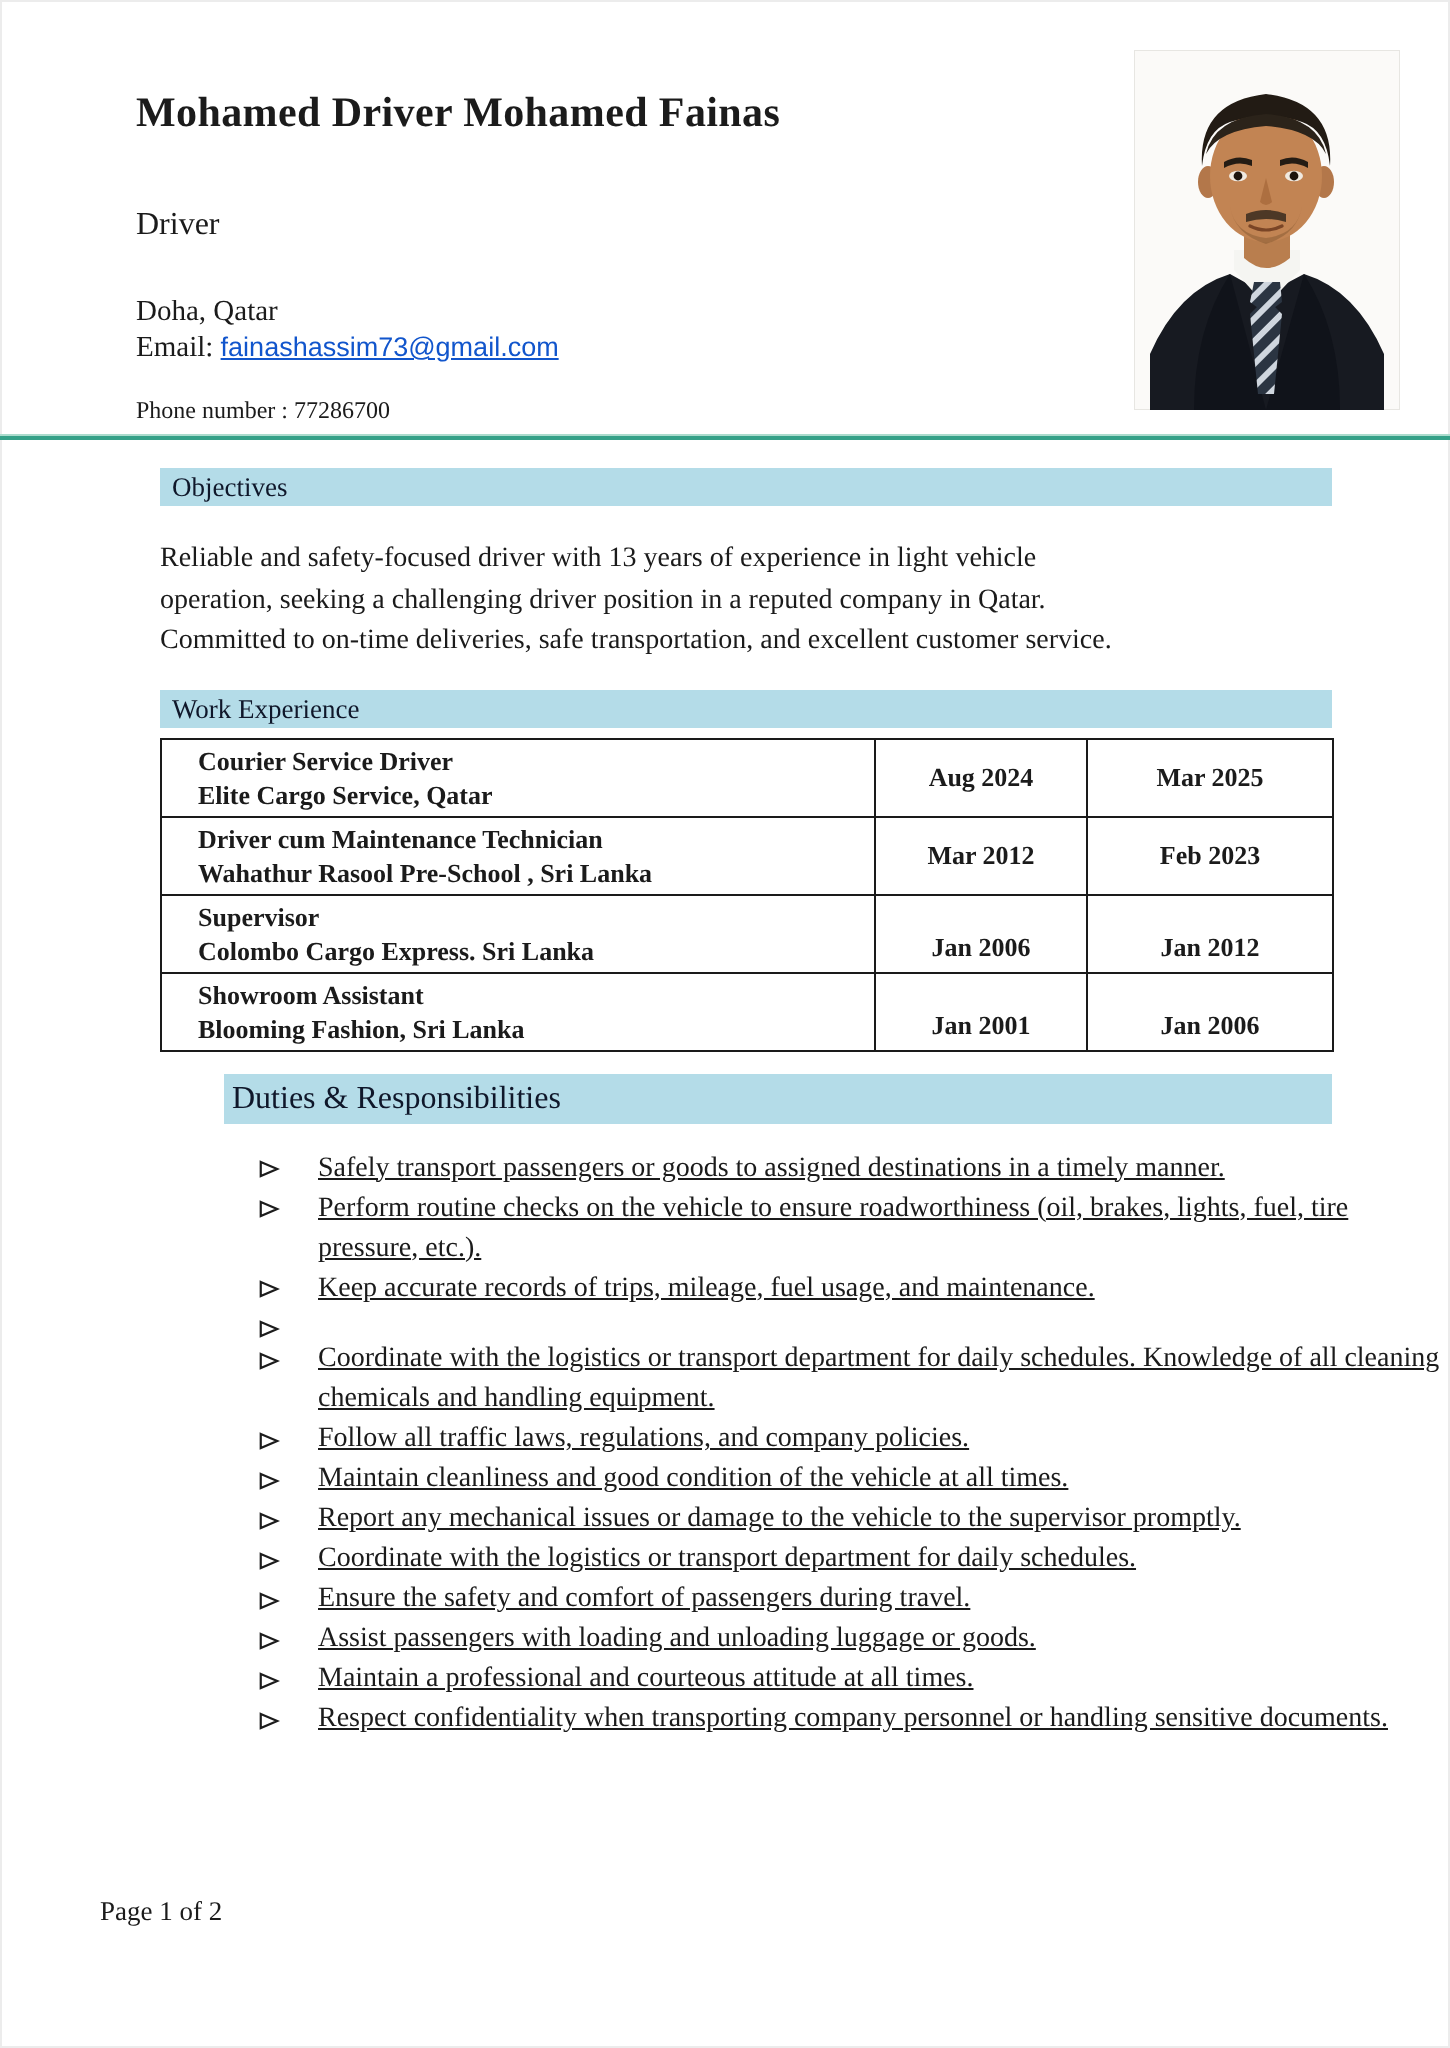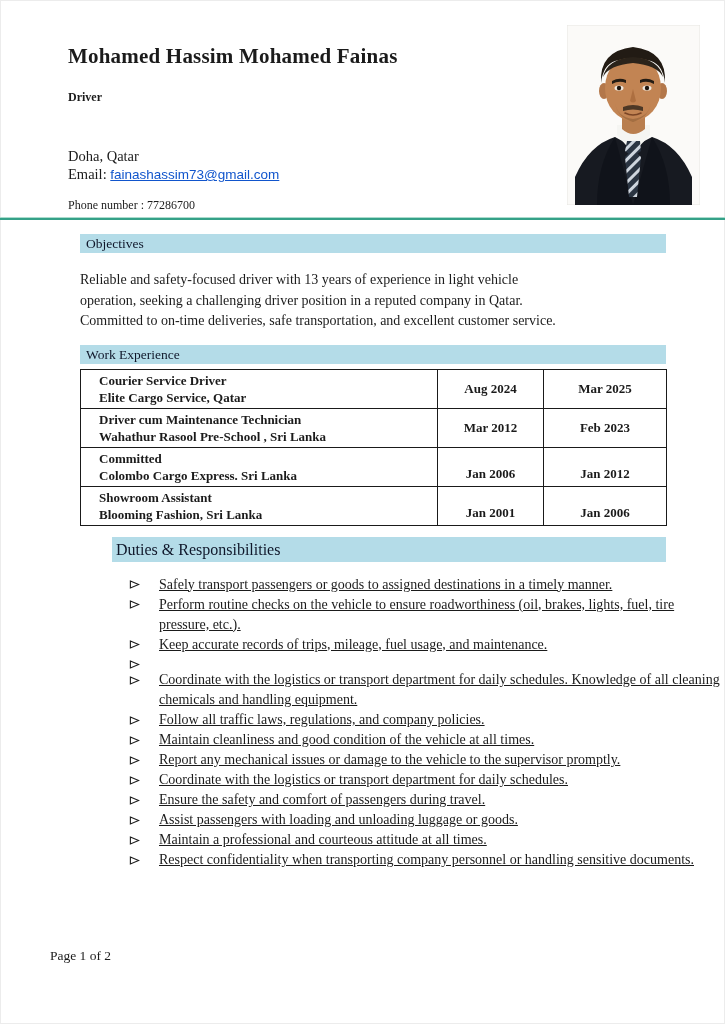--- a/index.html
+++ b/index.html
@@ -8,21 +8,21 @@
     width: 725px; height: 1024px;
     position: relative;
     font-family: "Liberation Serif", "DejaVu Serif", serif;
     color: #1b1b1b;
     overflow: hidden;
     box-shadow: inset 0 0 0 1px #ececec;
   }
 
   
   .name      { position: absolute; left: 68px; top: 44px;  font-size: 21px;   font-weight: bold; letter-spacing: .2px; }
-  .job-title { position: absolute; left: 68px; top: 90px;  font-size: 12px; font-weight: bold; }
+  .job-title { position: absolute; left: 68px; top: 104px;  font-size: 16px; font-weight: normal; }
   .location  { position: absolute; left: 68px; top: 148px; font-size: 14.5px; }
   .email-row { position: absolute; left: 68px; top: 166px; font-size: 14.5px; }
   .email-row a {
     font-family: "Liberation Sans", "DejaVu Sans", sans-serif;
     font-size: 13.5px;
     color: #1155cc;
     text-decoration: underline;
   }
   .phone-row { position: absolute; left: 68px; top: 198px; font-size: 12px; text-align: right; }
 
@@ -89,21 +89,21 @@
   .duties-list li { display: flex; align-items: flex-start; padding-left: 17px; }
   .duties-list .arrow { flex: 0 0 11px; margin-right: 19px; padding-top: 4.5px; }
   .duties-list .arrow svg { display: block; }
   .duty-text { display: block; }
 
   .page-footer { position: absolute; left: 50px; top: 948px; font-size: 13.5px; }
 </style>
 </head>
 <body>
 
-<div class="name">Mohamed Hassim Mohamed Fainas</div>
+<div class="name">Mohamed Driver Mohamed Fainas</div>
 <div class="job-title">Driver</div>
 <div class="location">Doha, Qatar</div>
 <div class="email-row"><span>Email:</span> <a href="#">fainashassim73@gmail.com</a></div>
 <div class="phone-row"><span>Phone number :</span> <span>77286700</span></div>
 
 <div class="photo">
   <svg viewBox="0 0 133 180" xmlns="http://www.w3.org/2000/svg">
     <defs>
       <pattern id="tieStripes" width="8" height="8" patternUnits="userSpaceOnUse" patternTransform="rotate(45)">
         <rect width="8" height="8" fill="#2b3542"></rect>
@@ -182,21 +182,21 @@
           <tr>
             <td class="c-role">
               <div>Driver cum Maintenance Technician</div>
               <div>Wahathur Rasool Pre-School , Sri Lanka</div>
             </td>
             <td class="c-date">Mar 2012</td>
             <td class="c-date">Feb 2023</td>
           </tr>
           <tr>
             <td class="c-role">
-              <div>Committed</div>
+              <div>Supervisor</div>
               <div>Colombo Cargo Express. Sri Lanka</div>
             </td>
             <td class="c-date">Jan 2006</td>
             <td class="c-date">Jan 2012</td>
           </tr>
           <tr>
             <td class="c-role">
               <div>Showroom Assistant</div>
               <div>Blooming Fashion, Sri Lanka</div>
             </td>

